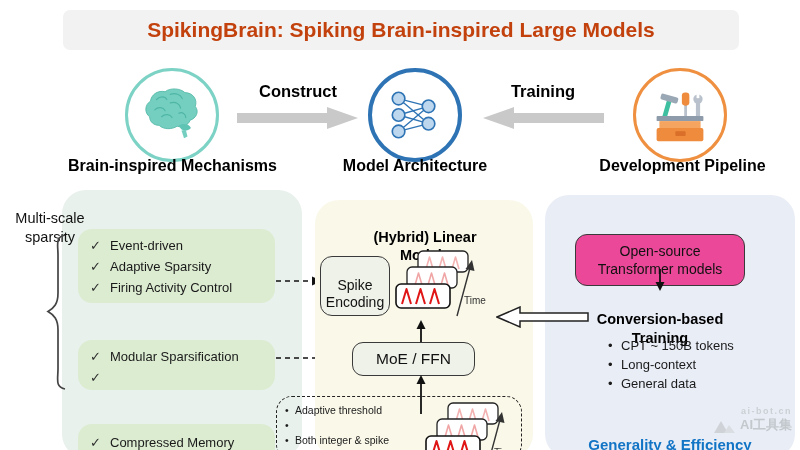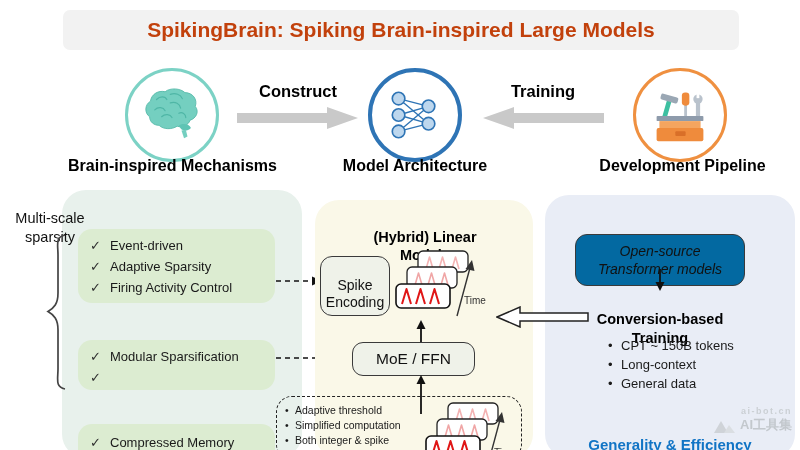--- a/index.html
+++ b/index.html
@@ -29,22 +29,22 @@
   .check{width:20px;color:#2f2f2f;font-size:13px;}
   .mid-title{font-weight:bold;font-size:14.5px;line-height:18px;color:#000;}
   .node-box{background:#eff2e9;border:1.5px solid #3a3a3a;border-radius:12px;display:flex;
             align-items:center;justify-content:center;text-align:center;box-sizing:border-box;}
   .spike-enc{font-size:14px;line-height:17px;color:#111;}
   .moe{font-size:15.5px;color:#111;}
   .dashed-box{border:1.6px dashed #222;border-radius:16px;box-sizing:border-box;background:transparent;}
   .notes{font-size:10.5px;line-height:15px;color:#1a1a1a;}
   .note-row{display:flex;align-items:center;height:15px;}
   .bullet{width:10px;color:#1a1a1a;}
-  .src-box{background:#0369a1;border:1.5px solid #3a3a3a;border-radius:12px;display:flex;
-           align-items:center;justify-content:center;font-size:14px;line-height:18px;color:#111;font-style:italic;}
+  .src-box{background:#ec4899;border:1.5px solid #3a3a3a;border-radius:12px;display:flex;
+           align-items:center;justify-content:center;font-size:14px;line-height:18px;color:#111;}
   .conv-title{font-weight:bold;font-size:14.5px;line-height:19px;color:#000;}
   .rbullets{font-size:13px;line-height:19px;color:#1a1a1a;}
   .rbullet-row{display:flex;align-items:center;height:19px;}
   .highlight{font-weight:bold;font-size:15px;line-height:21px;color:#1174c5;text-align:center;}
   
   .wm{display:flex;flex-direction:column;align-items:flex-end;}
   .wm-l1{font-size:9px;letter-spacing:1.5px;color:#cbd0d4;font-weight:bold;margin-top:32px;}
   .wm-row{display:flex;align-items:flex-end;gap:2px;}
   .wm-l2{font-size:13px;font-weight:bold;color:#c3c8cd;}
   svg{display:block;}
@@ -206,21 +206,20 @@
   </div>
 
   <div class="abs dashed-box" style="left:276px;top:396px;width:246px;height:64px;"></div>
   <div class="abs notes" style="left:285px;top:403px;width:150px;">
       <div class="note-row">
       <span class="bullet">•</span>
       <span>Adaptive threshold</span>
     </div>
       <div class="note-row">
       <span class="bullet">•</span>
-      <span>Simplified computation</span>
     </div>
       <div class="note-row">
       <span class="bullet">•</span>
       <span>Both integer &amp; spike</span>
     </div>
     </div>
 
   <svg class="abs" style="left:424px;top:400px;" width="100" height="80" viewBox="0 0 100 80">
     <rect x="24" y="3" width="50" height="21" rx="5" fill="#fff" stroke="#222" stroke-width="1.3"></rect>
     <path d="M32,21 l3.5,-12 l3.5,12 M45,21 l3.5,-12 l3.5,12 M58,21 l3.5,-12 l3.5,12" stroke="#f3b3b3" stroke-width="1.6" fill="none" stroke-linejoin="round"></path>

